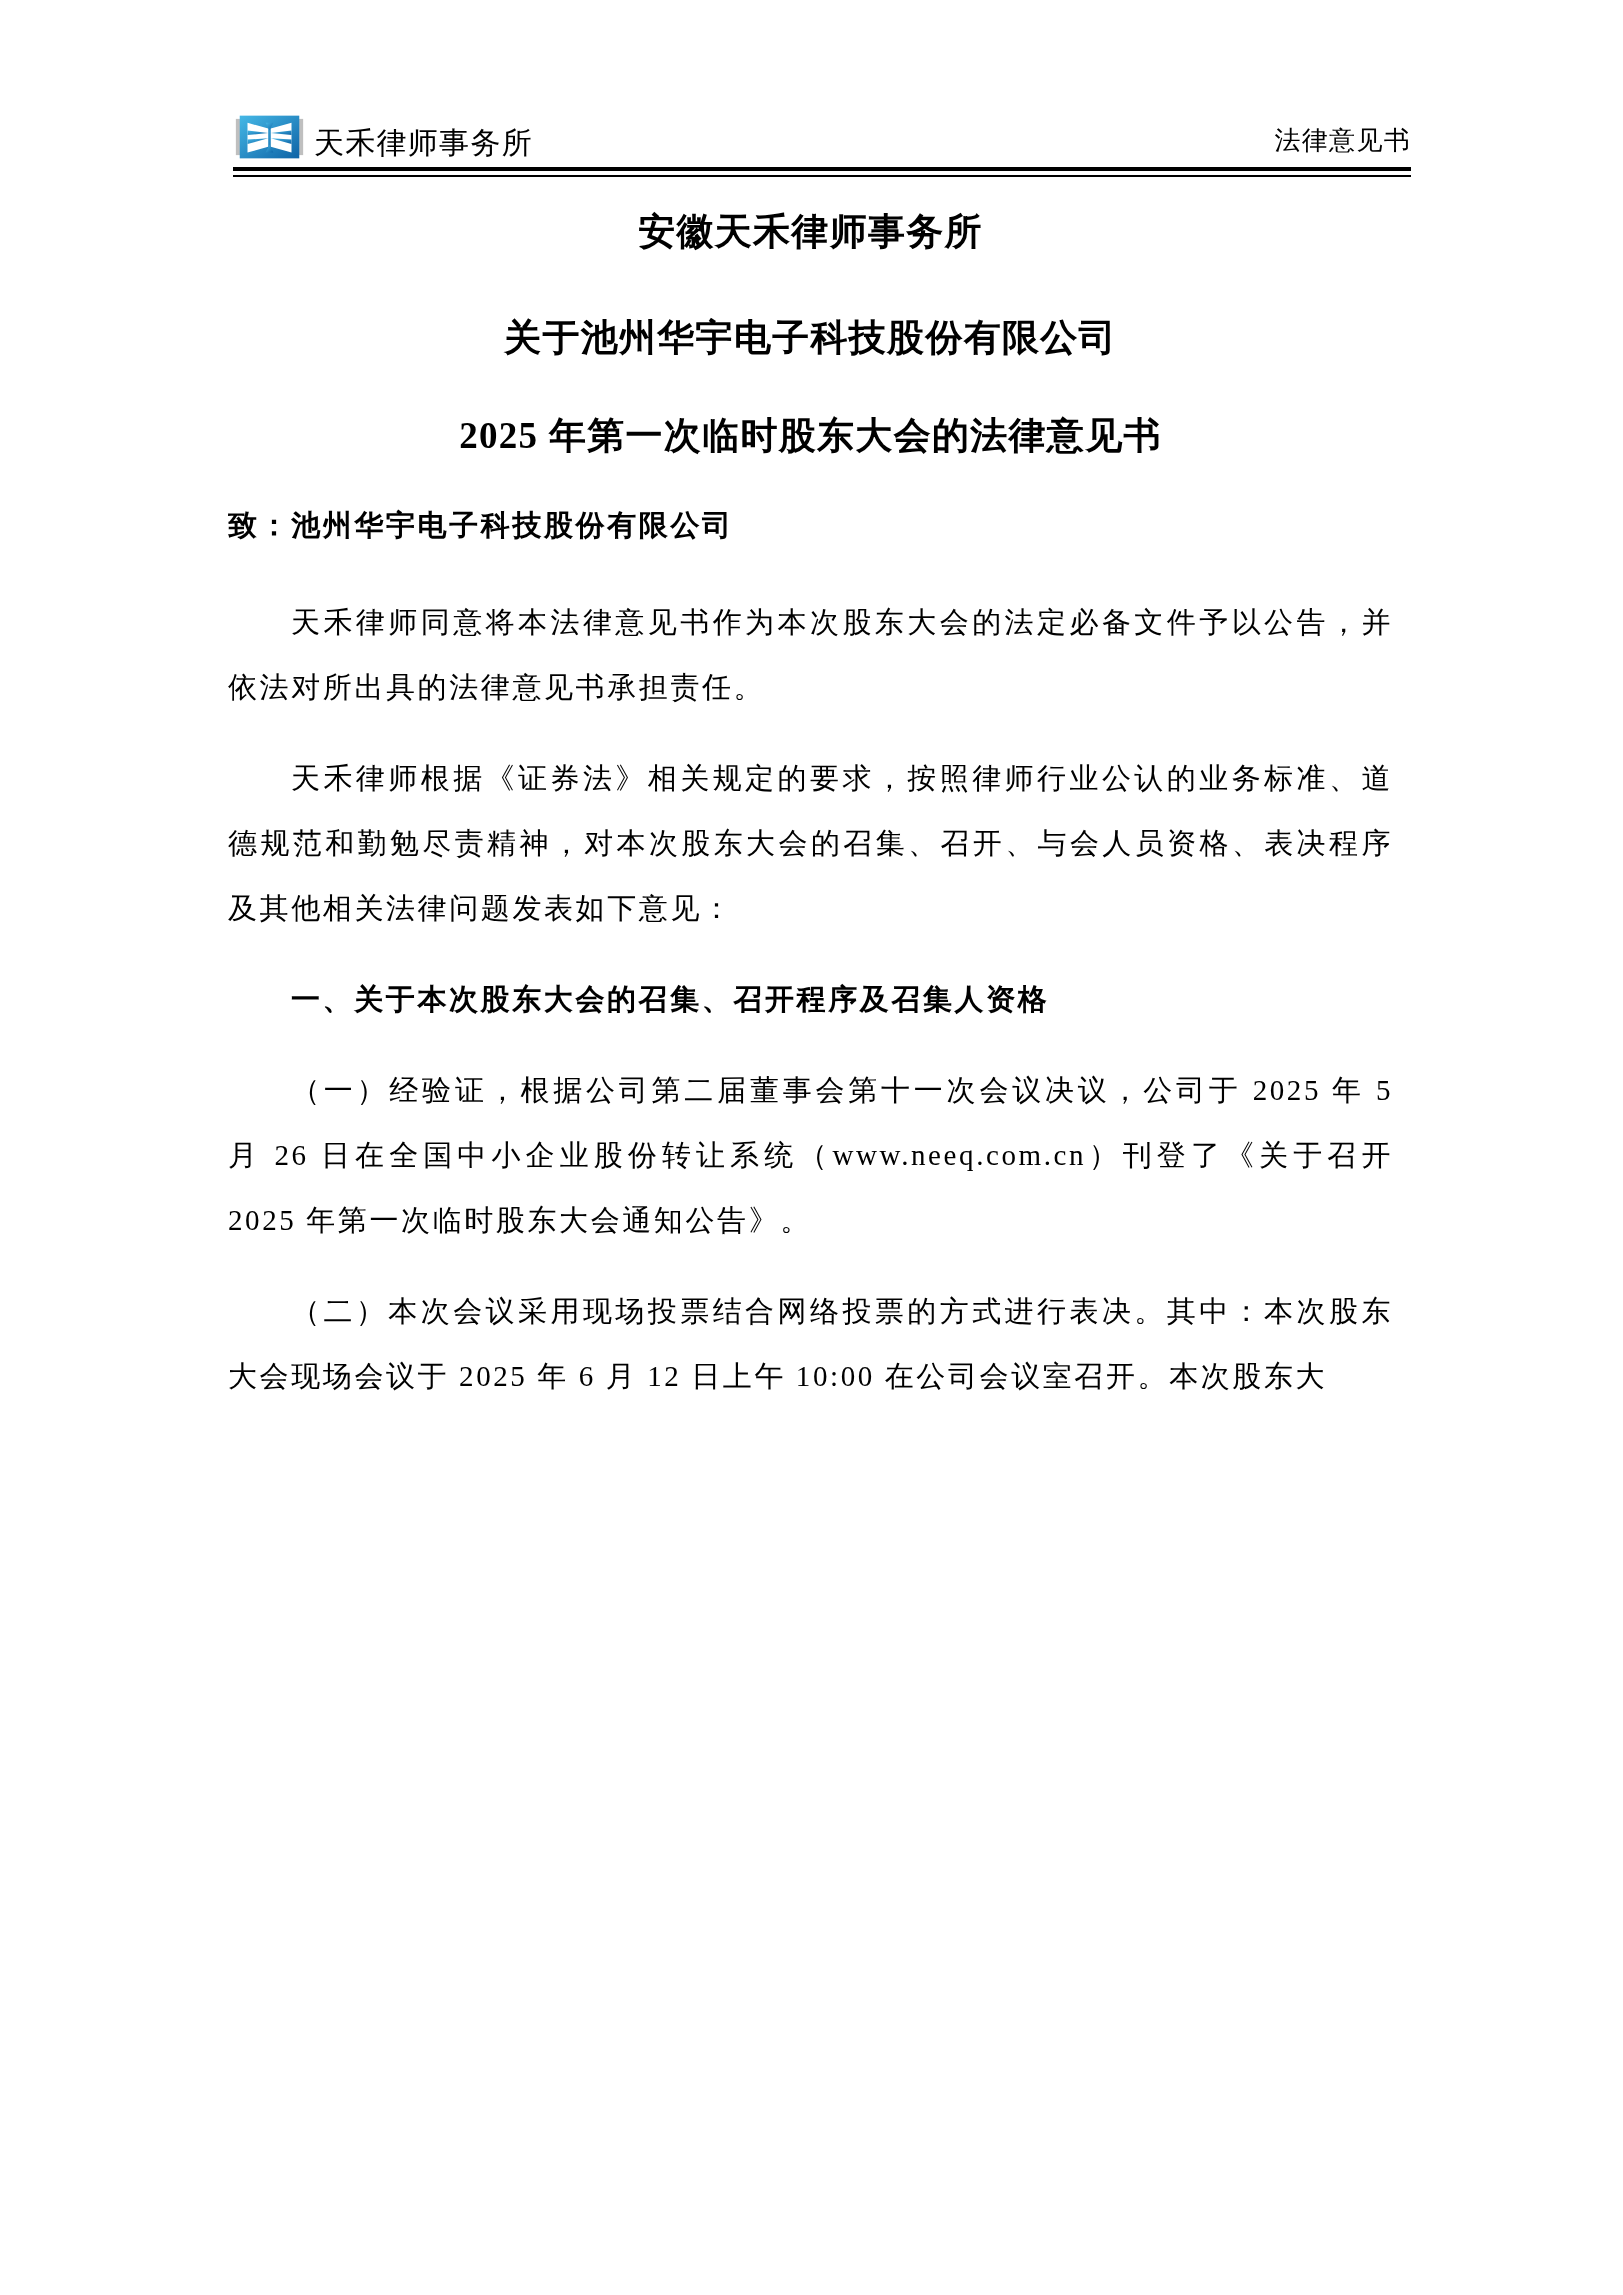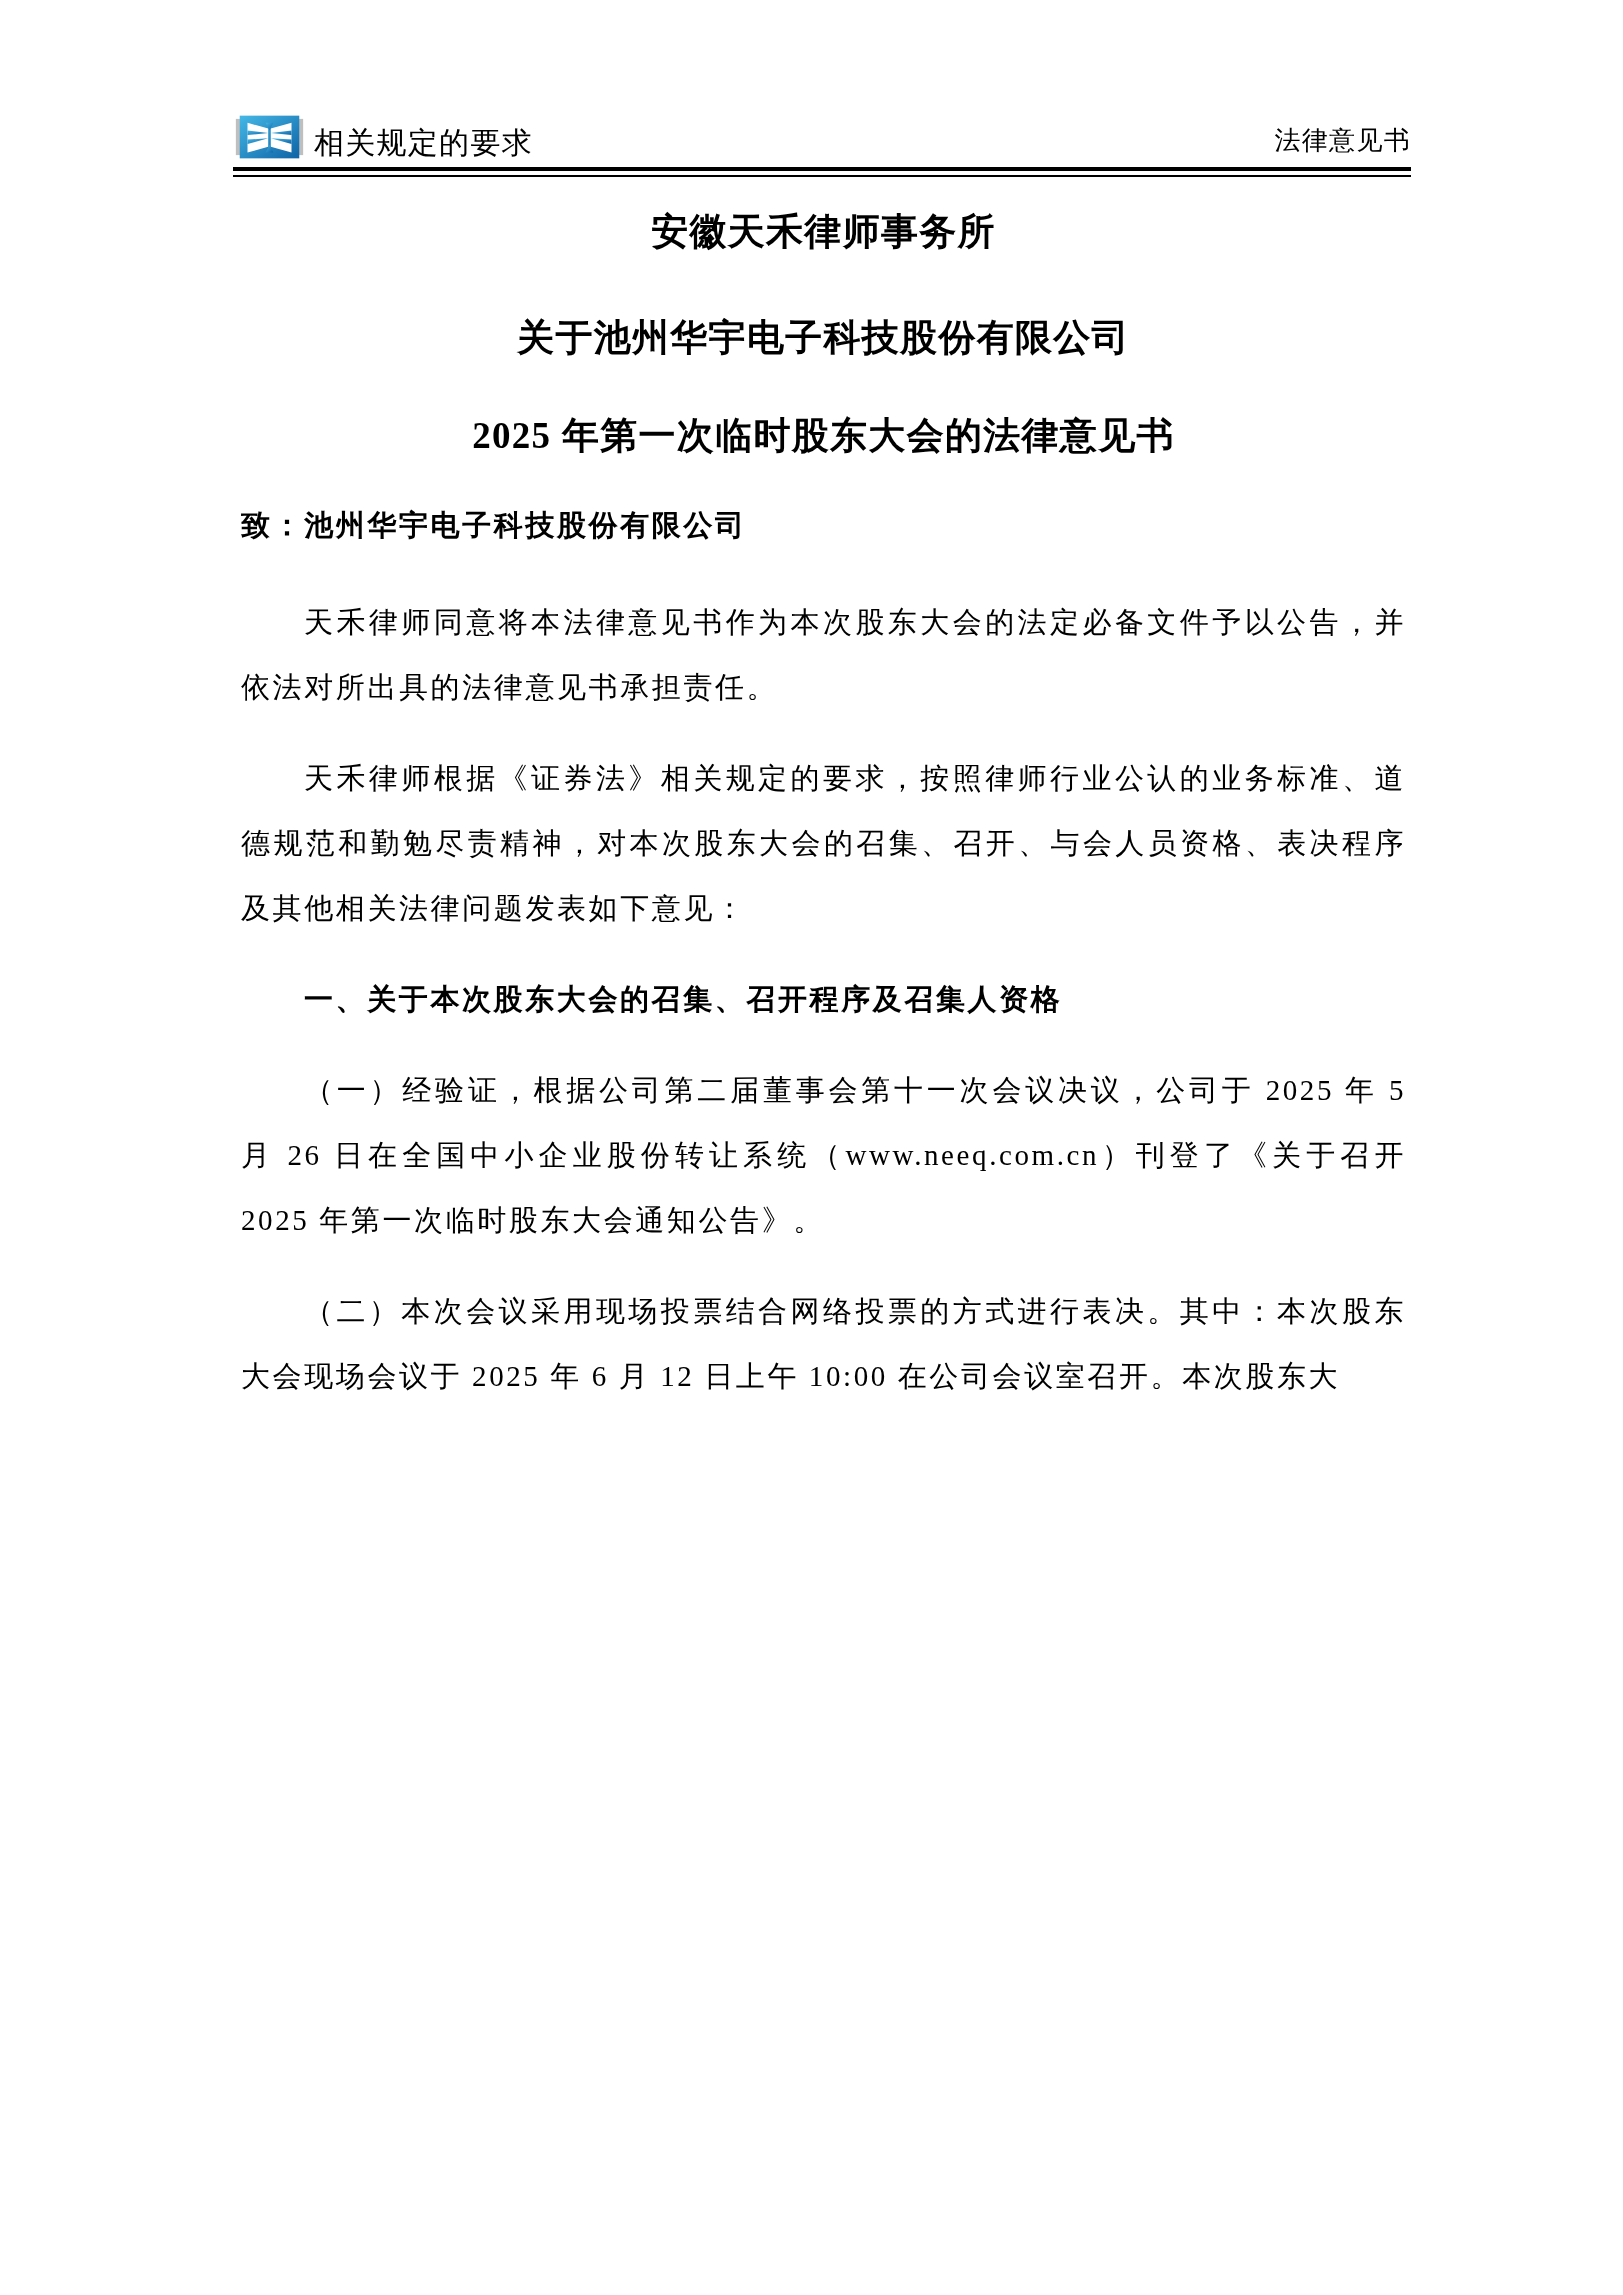--- a/index.html
+++ b/index.html
@@ -56,21 +56,21 @@
   }
   .rule-thin {
     margin-top: 3.3px;
     height: 2.6px;
     background: #000;
   }
 
   
   .content {
     position: absolute;
-    left: 241px;
+    left: 228px;
     top: 195px;
     width: 1165px;
   }
   .title {
     font-size: 37px;
     font-weight: bold;
     text-align: center;
     line-height: 46px;
     letter-spacing: 1.3px;
   }
@@ -128,21 +128,21 @@
           <polygon points="22,12 54,21 54,49 22,58" fill="#ffffff"></polygon>
           <polygon points="90,12 58,21 58,49 90,58" fill="#ffffff"></polygon>
           <polygon points="22,24 54,28 22,31" fill="url(#lg)"></polygon>
           <polygon points="22,38 54,36 22,45" fill="url(#lg)"></polygon>
           <polygon points="90,24 58,28 90,31" fill="url(#lg)"></polygon>
           <polygon points="90,38 58,36 90,45" fill="url(#lg)"></polygon>
           <polygon points="50,12 56,24 62,12" fill="url(#lg)"></polygon>
           <polygon points="50,58 56,46 62,58" fill="url(#lg)"></polygon>
         </svg>
       </div>
-      <div class="firm-name">相关规定的要求</div>
+      <div class="firm-name">天禾律师事务所</div>
       <div class="doc-type">法律意见书</div>
     </div>
     <div class="rule-thick"></div>
     <div class="rule-thin"></div>
   </div>
 
   <div class="content">
     <div class="title title-1">安徽天禾律师事务所</div>
     <div class="title title-2">关于池州华宇电子科技股份有限公司</div>
     <div class="title title-3">2025 年第一次临时股东大会的法律意见书</div>

